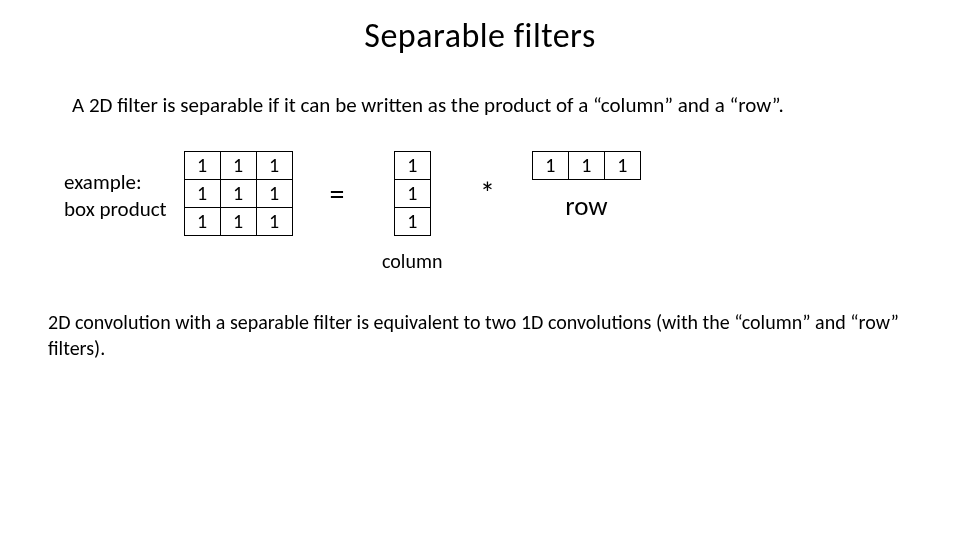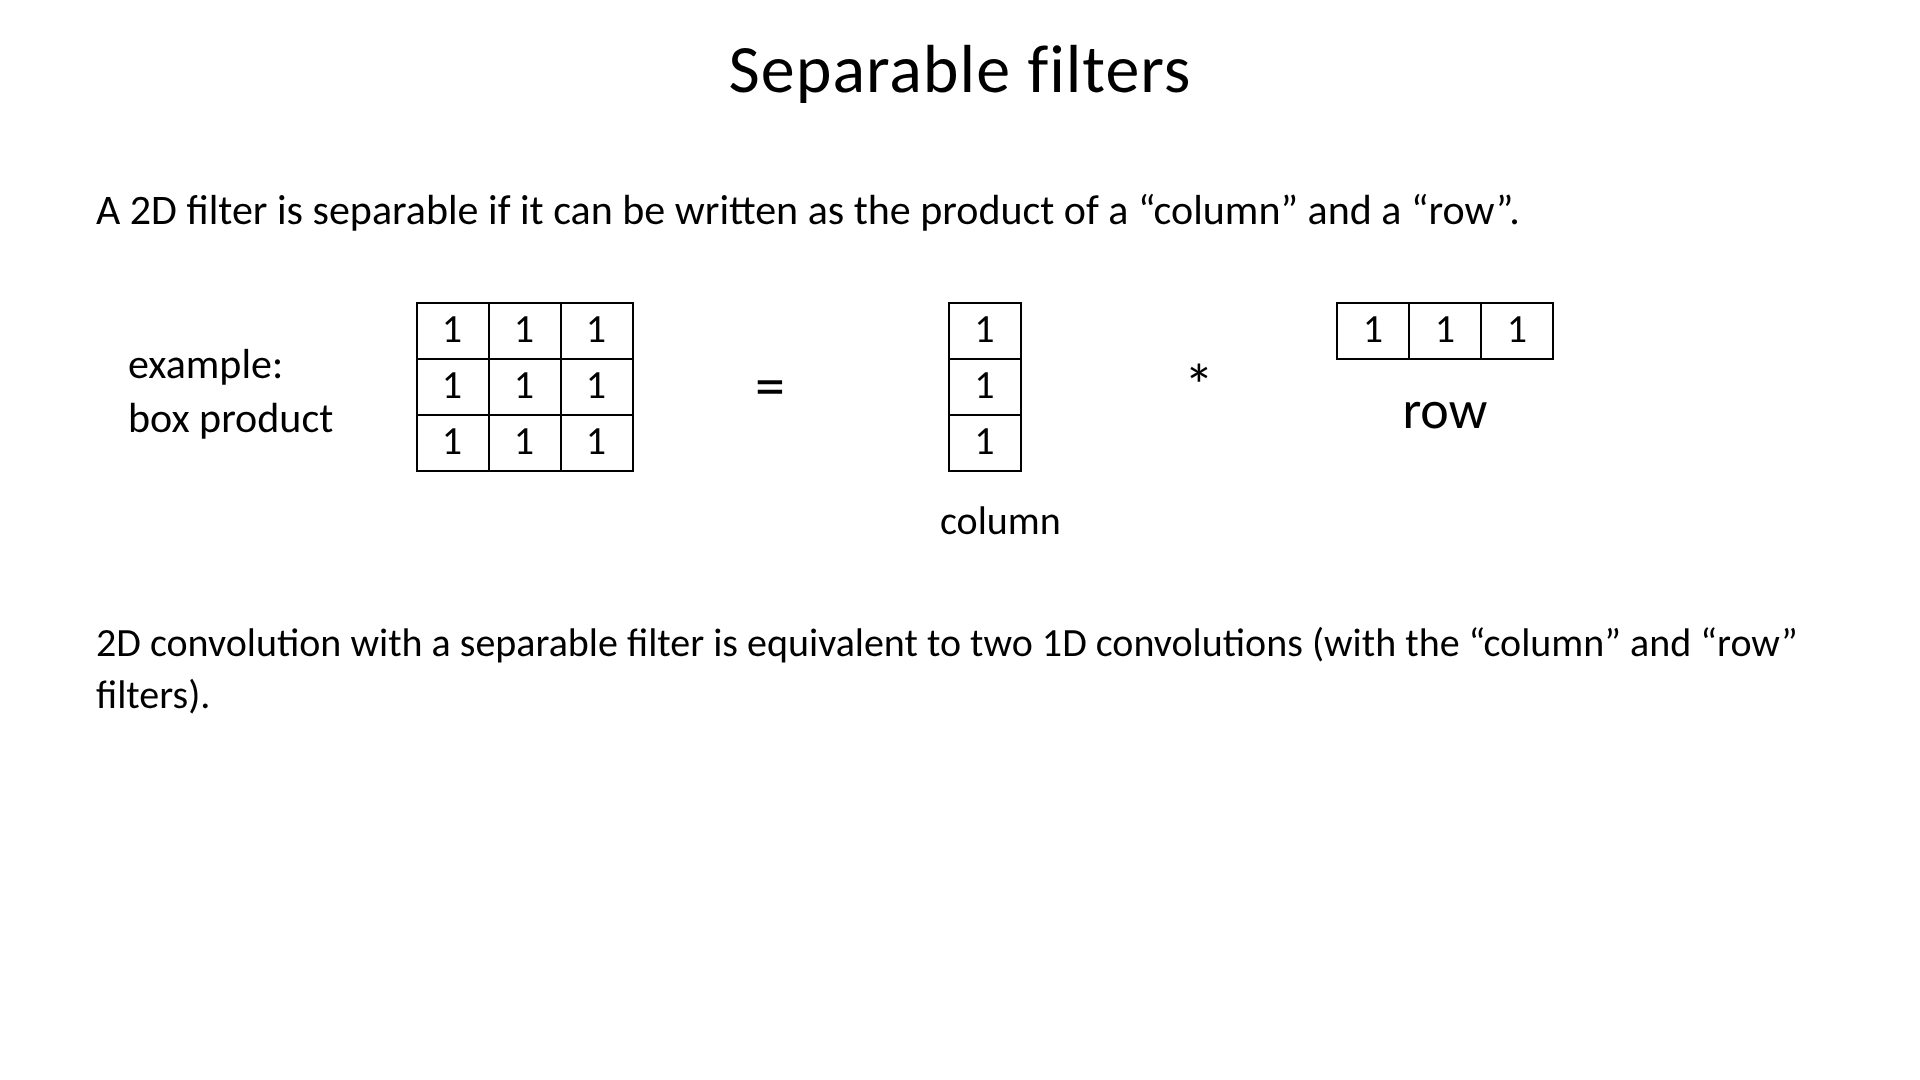--- a/index.html
+++ b/index.html
@@ -16,26 +16,26 @@
     text-align: center;
     font-size: 34px;
     font-weight: 400;
     padding-top: 15px;
     letter-spacing: 0.5px;
   }
   .intro {
     font-size: 21px;
     padding: 36px 48px 0 48px;
     line-height: 1.3;
+    margin-left: 24px;
   }
   .diagram-row {
     display: flex;
     align-items: flex-start;
     padding: 32px 0 0 64px;
-    gap: 24px;
   }
   .example-label {
     font-size: 21px;
     width: 120px;
     text-align: left;
     padding-top: 18px;
     line-height: 1.25;
   }
   .matrix {
     display: grid;
@@ -68,21 +68,20 @@
     padding-top: 24px;
   }
   .col-wrap, .row-wrap {
     display: flex;
     flex-direction: column;
     align-items: center;
   }
   .col-label {
     font-size: 20px;
     padding-top: 14px;
-    margin-left: 16px;
   }
   .row-label {
     font-size: 27px;
     padding-top: 10px;
   }
   .conclusion {
     font-size: 20px;
     padding: 36px 48px 0 48px;
     line-height: 1.3;
   }

